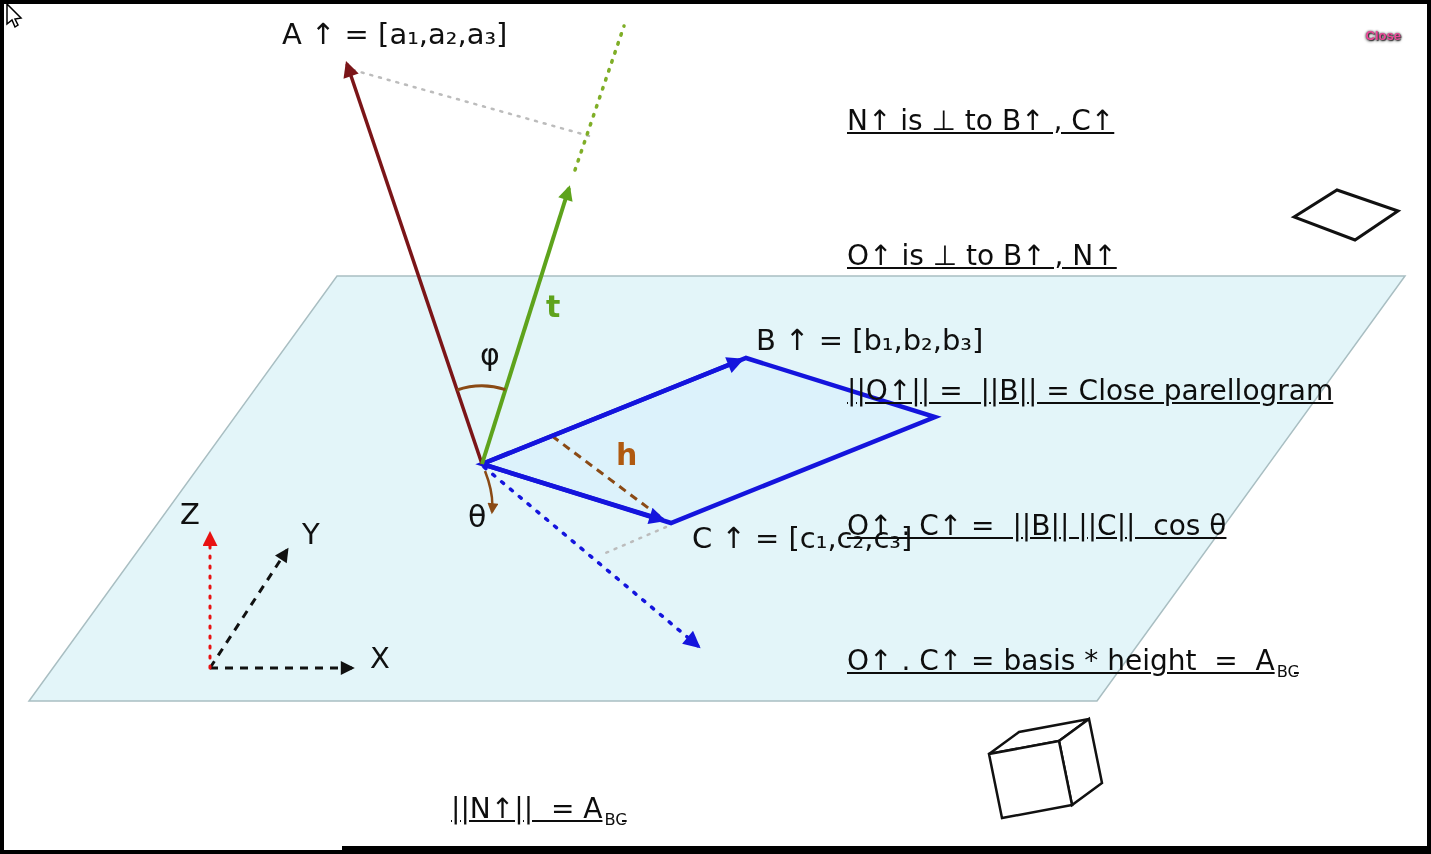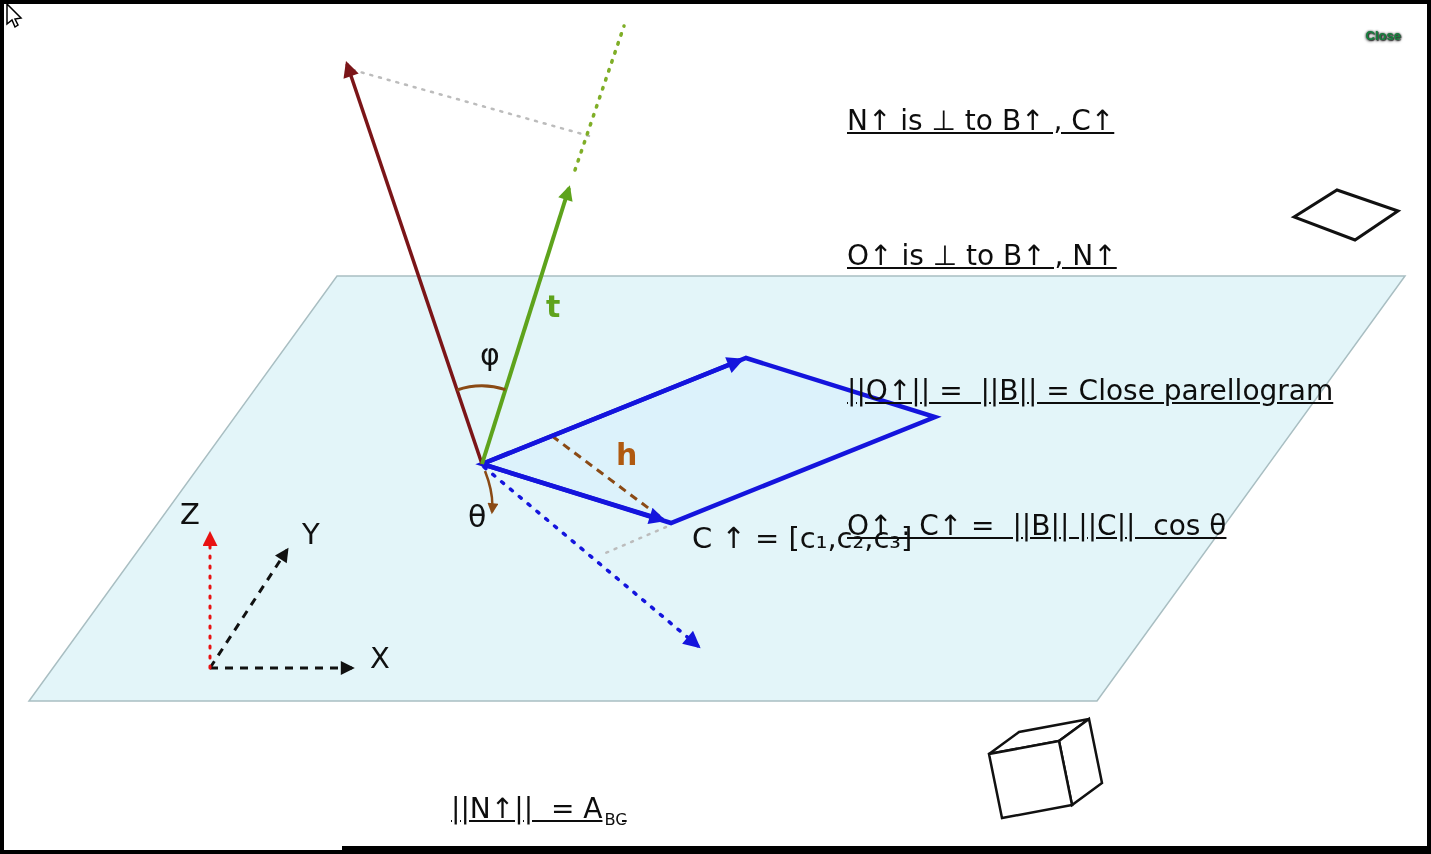--- a/index.html
+++ b/index.html
@@ -17,21 +17,21 @@
   .lbl,.sym,.eqline,.eq{position:absolute;white-space:pre;}
   .lbl{font-size:29px;line-height:1.15;color:#101010;}
   .sym{font-size:30px;line-height:1;color:#101010;}
   .eq{font-size:28px;color:#0d0d0d;}
   .eq-top{left:843px;top:4px;line-height:45px;}
   .eq-bottom{left:447px;top:700px;line-height:42px;}
   .eq div{white-space:pre;text-decoration:underline;}
   sub{font-size:0.58em;margin-left:2px;}
   .close-btn{
     position:absolute;top:24px;right:26px;
-    color:#15803d;font-weight:700;font-size:13px;
+    color:#ec4899;font-weight:700;font-size:13px;
     font-family:"Liberation Sans",sans-serif;
     text-shadow:0 1px 3px rgba(40,40,40,.95),0 0 2px rgba(70,70,70,.9),1px 1px 1px rgba(50,50,50,.9);
     cursor:pointer;
   }
   .bottom-bar{
     position:absolute;left:338px;top:842px;width:1093px;height:12px;
     background:#000;
   }
   .t-label{color:#5ea31c;font-weight:700;}
   .h-label{color:#b05a10;font-weight:700;}
@@ -94,36 +94,39 @@
 
     <g fill="#ffffff" stroke="#111" stroke-width="2.5" stroke-linejoin="miter">
       <polygon points="985,750 1015,728 1085,715 1055,737"></polygon>
       <polygon points="1055,737 1085,715 1098,779 1068,801"></polygon>
       <polygon points="985,750 1055,737 1068,801 998,814"></polygon>
     </g>
 
     <polygon points="3,0 3,20 8,16 11,23 14,21 11,15 17,14" fill="#fff" stroke="#000" stroke-width="1.5"></polygon>
   </svg>
 
+  <div class="lbl" style="left:278px;top:14px">A ↑ = [a₁,a₂,a₃]</div>
+  <div class="lbl" style="left:752px;top:320px">B ↑ = [b₁,b₂,b₃]</div>
   <div class="lbl" style="left:688px;top:518px">C ↑ = [c₁,c₂,c₃]</div>
 
   <div class="sym t-label" style="left:542px;top:288px">t</div>
   <div class="sym h-label" style="left:612px;top:436px">h</div>
   <div class="sym" style="left:476px;top:336px">φ</div>
   <div class="sym" style="left:464px;top:498px">θ</div>
 
   <div class="lbl" style="left:176px;top:494px">Z</div>
   <div class="lbl" style="left:298px;top:514px">Y</div>
   <div class="lbl" style="left:366px;top:638px">X</div>
 
   <div class="eq eq-top">
     <div>N↑ is ⊥ to B↑ , C↑</div>
     <div>O↑ is ⊥ to B↑ , N↑</div>
     <div>||O↑|| =  ||B|| = Close parellogram</div>
     <div>O↑ . C↑ =  ||B|| ||C||  cos θ</div>
+    <div><span>O↑ . C↑ = basis * height  =  A</span><sub>BC</sub></div>
   </div>
 
   <div class="eq eq-bottom">
     <div><span>||N↑||  = A</span><sub>BC</sub></div>
     
     
   </div>
 
   <div class="close-btn">Close</div>
 

